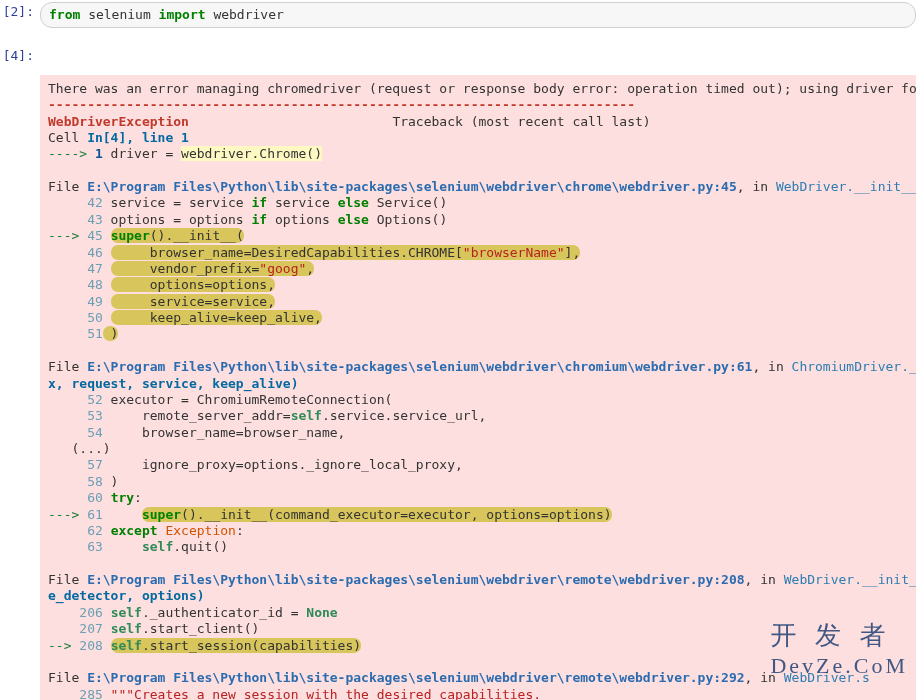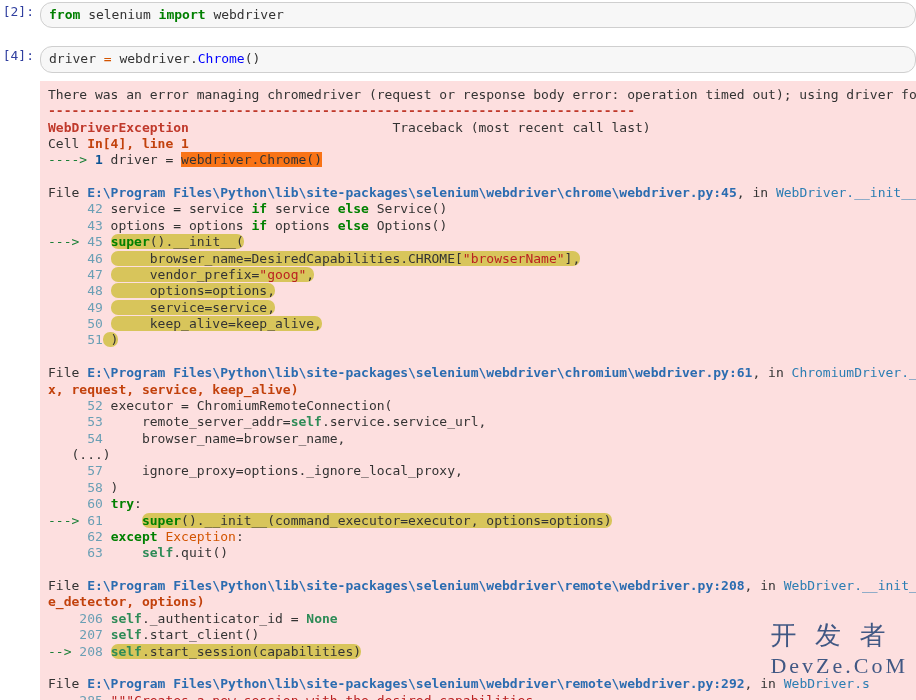--- a/index.html
+++ b/index.html
@@ -44,25 +44,25 @@
   .kw-import { color: #008000; font-weight: bold; }
   .nm { color: #333; }
   .call { color: #0000FF; }
   .cyan-call { color: #2b7db3; }
   .str { color: #BA2121; }
   .num-blue { color: #0b5394; font-weight: bold; }
   .path { color: #2b6cb0; font-weight: bold; }
   .red-exc { color: #C0392B; font-weight: bold; }
   .lineno { color: #6a9fb5; text-align: right; }
   .arrow { color: #1a7f37; }
-  .hl-yellow { background: #f97316; }
+  .hl-yellow { background: #fef9c3; }
   .hl-olive { background: #D8C55B; border-radius: 7px; }
   .kw-orange { color: #D35400; }
   .none { color: #2e8b57; font-weight: bold; margin-top: 32px; }
-  .bold-blue { color: #c2410c; font-weight: bold; }
+  .bold-blue { color: #0369a1; font-weight: bold; }
   .watermark {
     position: fixed;
     right: 8px;
     bottom: 20px;
     font-family: "SimSun", serif;
     font-size: 26px;
     color: #2d4a7a;
     letter-spacing: 6px;
     opacity: 0.9;
     pointer-events: none;
@@ -82,23 +82,20 @@
   <div class="prompt">[2]:</div>
   <div class="input-area">
       <pre><span class="kw-green">from </span><span class="nm">selenium </span><span class="kw-import">import </span><span class="nm">webdriver</span></pre>
     </div>
 </div>
 
 <div style="height:14px"></div>
 
 <div class="cell">
   <div class="prompt">[4]:</div>
-  <div class="input-area">
-      <pre><span class="nm">driver </span><span class="kw-orange">= </span><span class="nm">webdriver</span><span class="nm">.</span><span class="call">Chrome</span><span class="nm">()</span></pre>
-    </div>
 </div>
 
 <div class="cell">
   <div class="prompt"></div>
   <div class="output-area"><pre><span>There was an error managing chromedriver (request or response body error: operation timed out); using driver found in the cache</span>
 <span class="red-exc">---------------------------------------------------------------------------</span>
 <span class="red-exc">WebDriverException</span>                          <span>Traceback (most recent call last)</span>
 <span>Cell </span><span class="bold-blue">In[4], line 1</span>
 <span class="arrow">----&gt; </span><span class="num-blue">1</span><span> driver = </span><span class="hl-yellow">webdriver.Chrome()</span>
 

